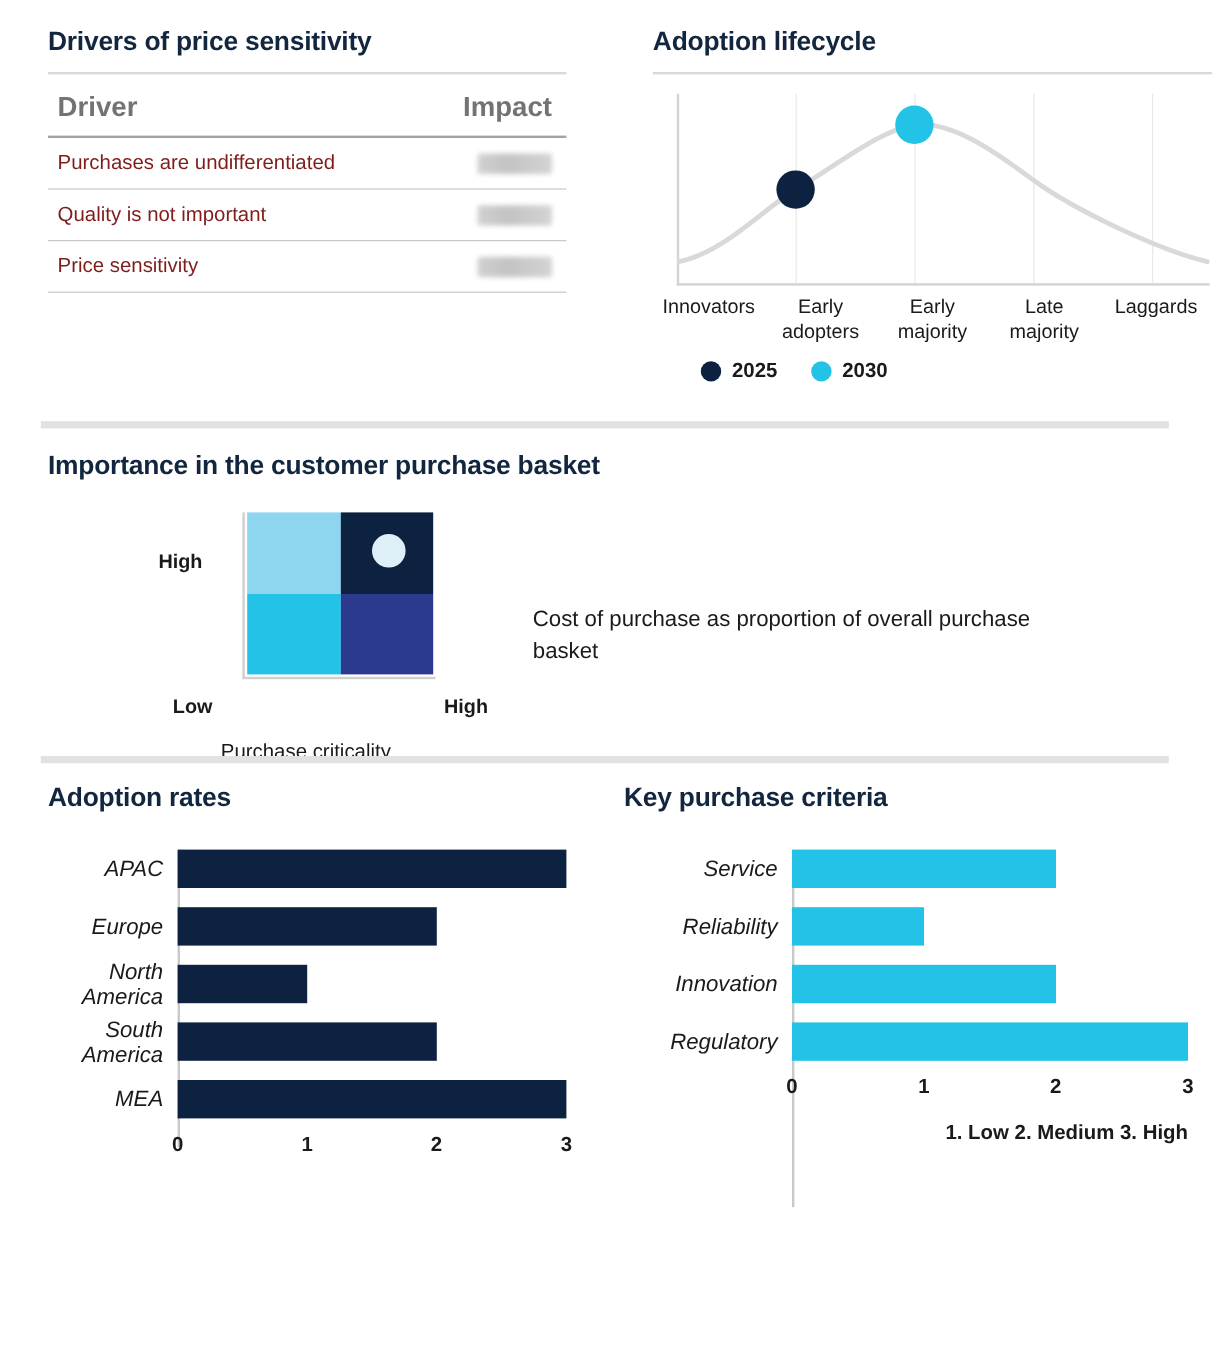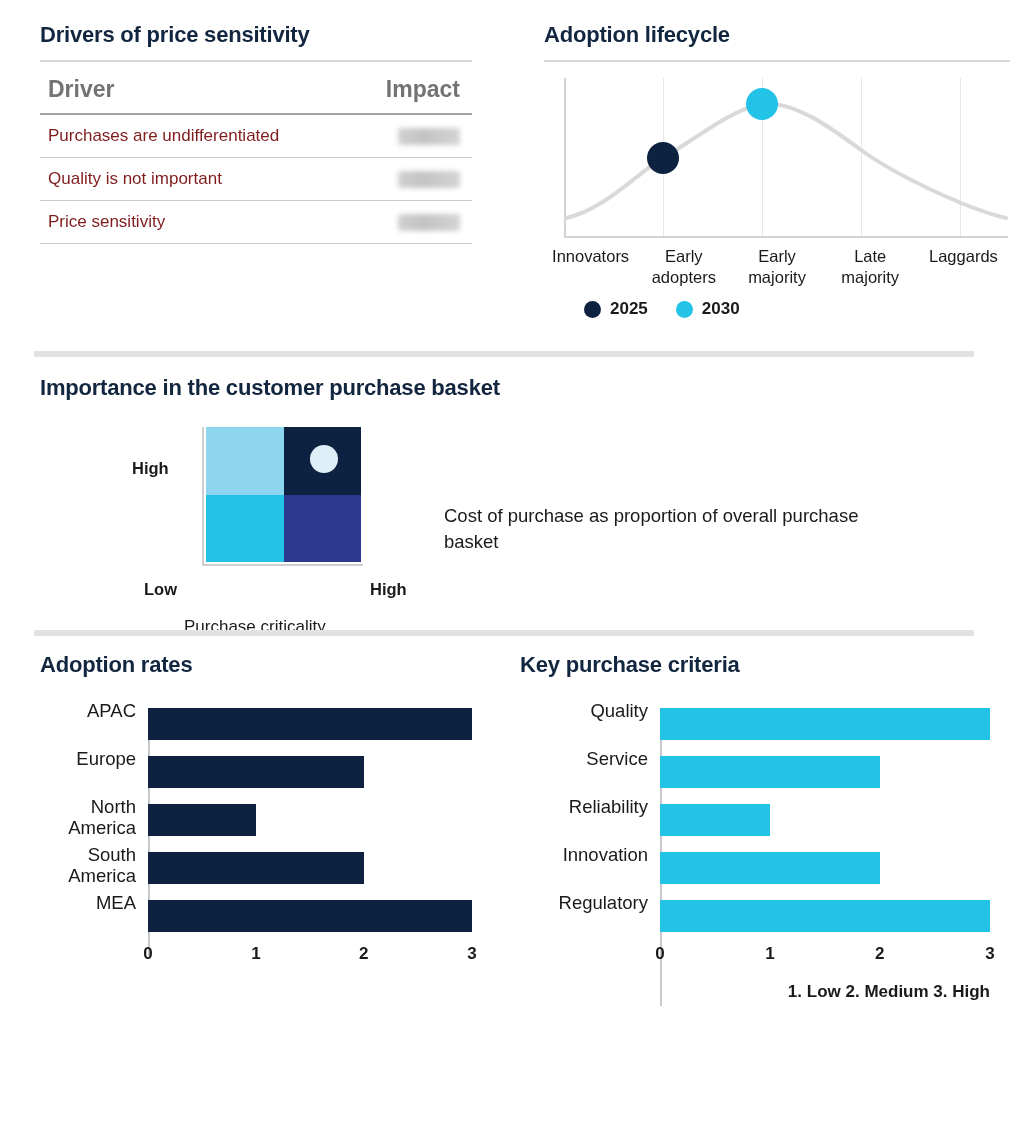--- a/index.html
+++ b/index.html
@@ -101,21 +101,21 @@
     font-size: 18.5px; line-height: 1.42; color: #1a1a1a; margin-top: 24px;
   }
 
   .band-2 { position: absolute; left: 34px; top: 630px; width: 940px; }
 
   
   .panel-adoption { position: absolute; left: 40px; top: 652px; width: 432px; }
   .panel-criteria { position: absolute; left: 520px; top: 652px; width: 470px; }
 
   .barchart { position: relative; margin-top: 22px; }
-  .bar-row { display: flex; height: 48px; }
+  .bar-row { display: flex; align-items: center; height: 48px; font-style: italic; }
   .bar-label {
     width: 108px; text-align: right; padding-right: 12px;
     font-size: 18.5px; line-height: 1.15; color: #1a1a1a;
   }
   .bar-track { position: relative; flex: 1 1 auto; height: 48px; }
   .bar-fill { position: absolute; left: 0; top: 8px; height: 32px; }
   .axis-v-bar {
     position: absolute; left: 108px; top: 0; width: 2px; background: #c9c9c9;
   }
   .axis-ticks {
@@ -279,26 +279,20 @@
     </div>
   </div>
 
   <div class="panel-criteria">
     <div class="section-title">Key purchase criteria</div>
 
     <div class="barchart">
       <div class="axis-v-bar" style="left:140px;top:10px;height:296px"></div>
 
       <div class="bar-row">
-        <div class="bar-label" style="width:140px">Quality</div>
-        <div class="bar-track">
-          <div class="bar-fill" style="width:100%;background:#22c3e6"></div>
-        </div>
-      </div>
-      <div class="bar-row">
         <div class="bar-label" style="width:140px">Service</div>
         <div class="bar-track">
           <div class="bar-fill" style="width:66.6%;background:#22c3e6"></div>
         </div>
       </div>
       <div class="bar-row">
         <div class="bar-label" style="width:140px">Reliability</div>
         <div class="bar-track">
           <div class="bar-fill" style="width:33.3%;background:#22c3e6"></div>
         </div>

